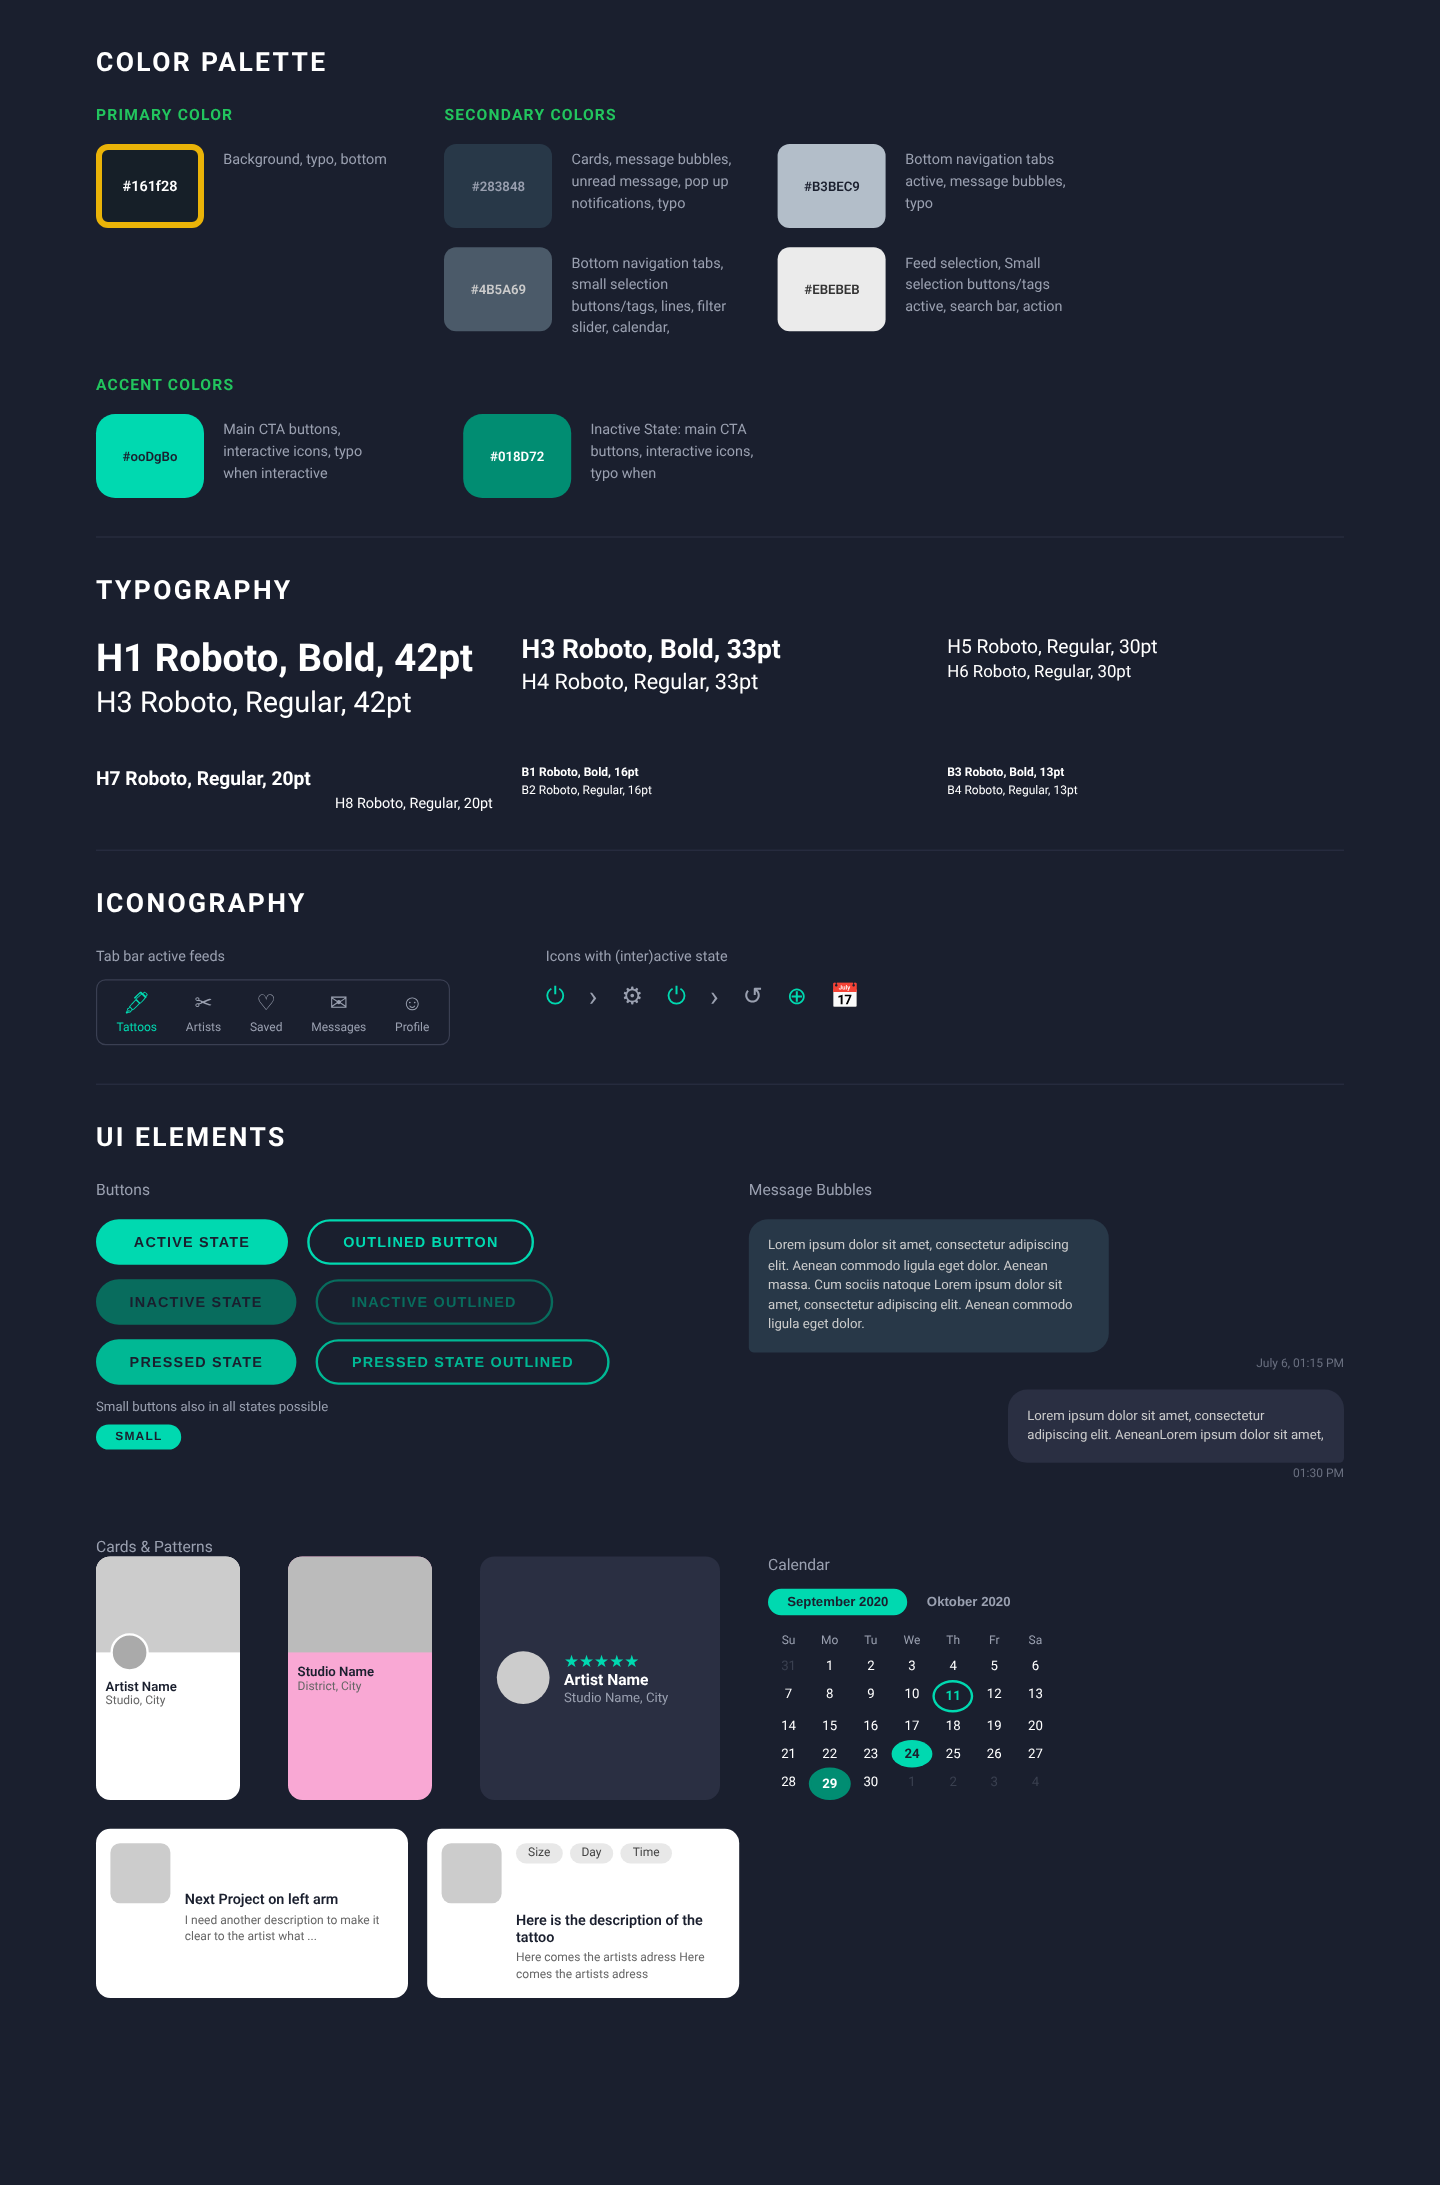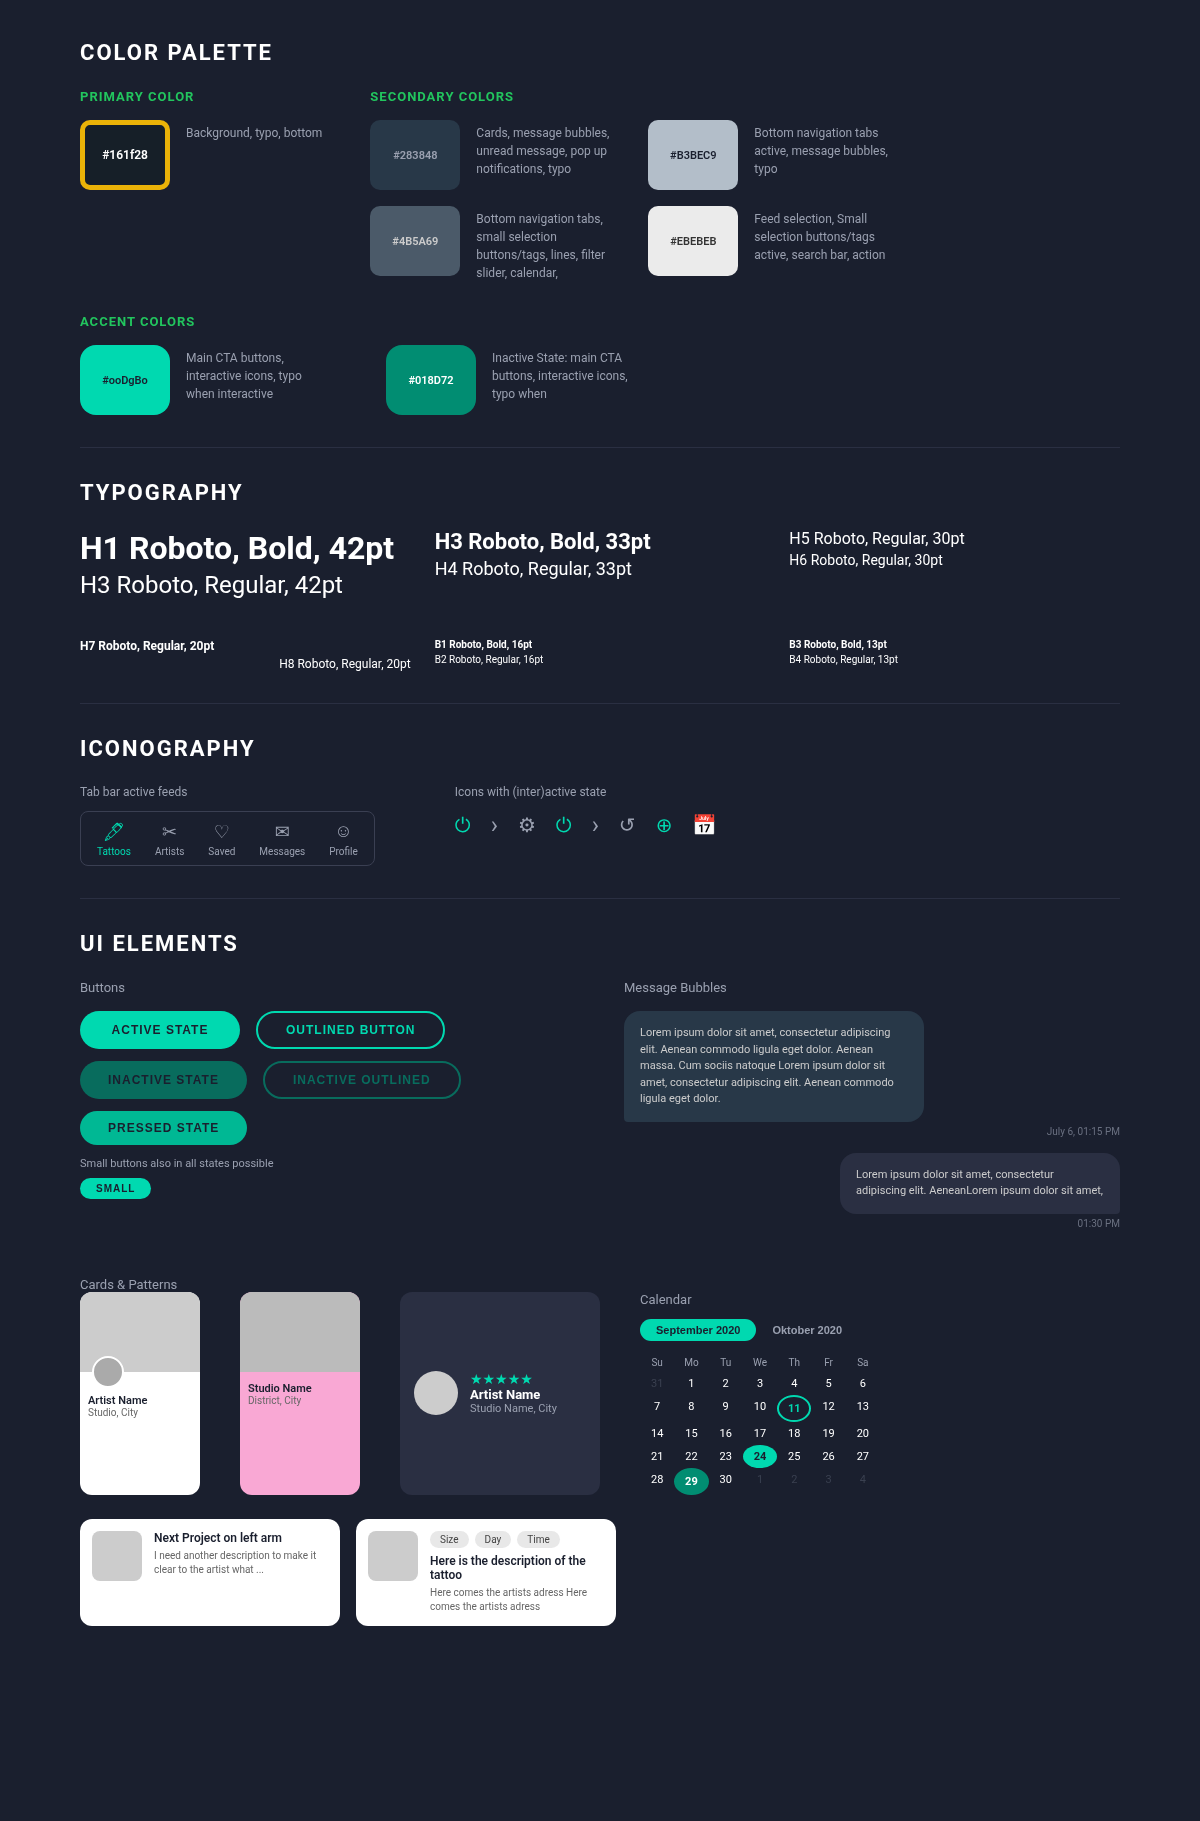--- a/index.html
+++ b/index.html
@@ -61,21 +61,21 @@
       flex-shrink: 0;
     }
     .typo-grid { display: grid; grid-template-columns: 1fr 1fr 1fr; gap: 24px; }
     .typo-group { display: flex; flex-direction: column; gap: 4px; }
     .typo-h1 { font-size: 32px; font-weight: 700; color: #fff; }
     .typo-h3-reg { font-size: 24px; font-weight: 400; color: #fff; }
     .typo-h3-bold { font-size: 22px; font-weight: 700; color: #fff; }
     .typo-h4-reg { font-size: 18px; font-weight: 400; color: #fff; }
     .typo-h5-bold { font-size: 16px; font-weight: 400; color: #fff; }
     .typo-h6-reg { font-size: 14px; font-weight: 400; color: #fff; }
-    .typo-small { font-size: 12px; font-weight: 700; color: #fff; }
+    .typo-small { font-size: 16px; font-weight: 700; color: #fff; }
     .typo-small-reg { font-size: 12px; font-weight: 400; color: #fff; text-align: right; }
     .typo-xs { font-size: 10px; font-weight: 700; color: #fff; }
     .typo-xs-reg { font-size: 10px; font-weight: 400; color: #fff; }
     .icon-group-label { font-size: 12px; color: #9aa0b0; margin-bottom: 12px; }
     .tab-bar-box {
       border: 1px solid #3a3f52;
       border-radius: 8px;
       padding: 8px 16px;
       display: flex;
       gap: 24px;
@@ -210,21 +210,21 @@
     .booking-card {
       background: #ffffff;
       border-radius: 12px;
       padding: 12px;
       display: flex;
       gap: 12px;
       align-items: flex-start;
       width: 260px;
     }
     .booking-img { width: 50px; height: 50px; background: #ccc; border-radius: 8px; flex-shrink: 0; }
-    .booking-title { font-size: 12px; font-weight: 600; color: #1a1f2e; margin-bottom: 4px; }
+    .booking-title { font-size: 12px; font-weight: 600; color: #1a1f2e; margin-bottom: 4px; margin-top: 40px; }
     .booking-desc { font-size: 10px; color: #666; line-height: 1.4; }
 
     .booking-card2 {
       background: #ffffff;
       border-radius: 12px;
       padding: 12px;
       display: flex;
       gap: 12px;
       align-items: flex-start;
       width: 260px;
@@ -395,20 +395,21 @@
       <div class="btn-row">
         <button class="btn btn-active">ACTIVE STATE</button>
         <button class="btn btn-outlined">OUTLINED BUTTON</button>
       </div>
       <div class="btn-row">
         <button class="btn btn-inactive">INACTIVE STATE</button>
         <button class="btn btn-inactive-outlined">INACTIVE OUTLINED</button>
       </div>
       <div class="btn-row">
         <button class="btn btn-pressed">PRESSED STATE</button>
+        <button class="btn btn-pressed-outlined">PRESSED STATE OUTLINED</button>
       </div>
 
       <div class="small-btn-note" style="margin-top:8px;">Small buttons also in all states possible</div>
       <div class="btn-row">
         <button class="btn btn-small">SMALL</button>
       </div>
     </div>
 
     <div>
       <div class="msg-label">Message Bubbles</div>

